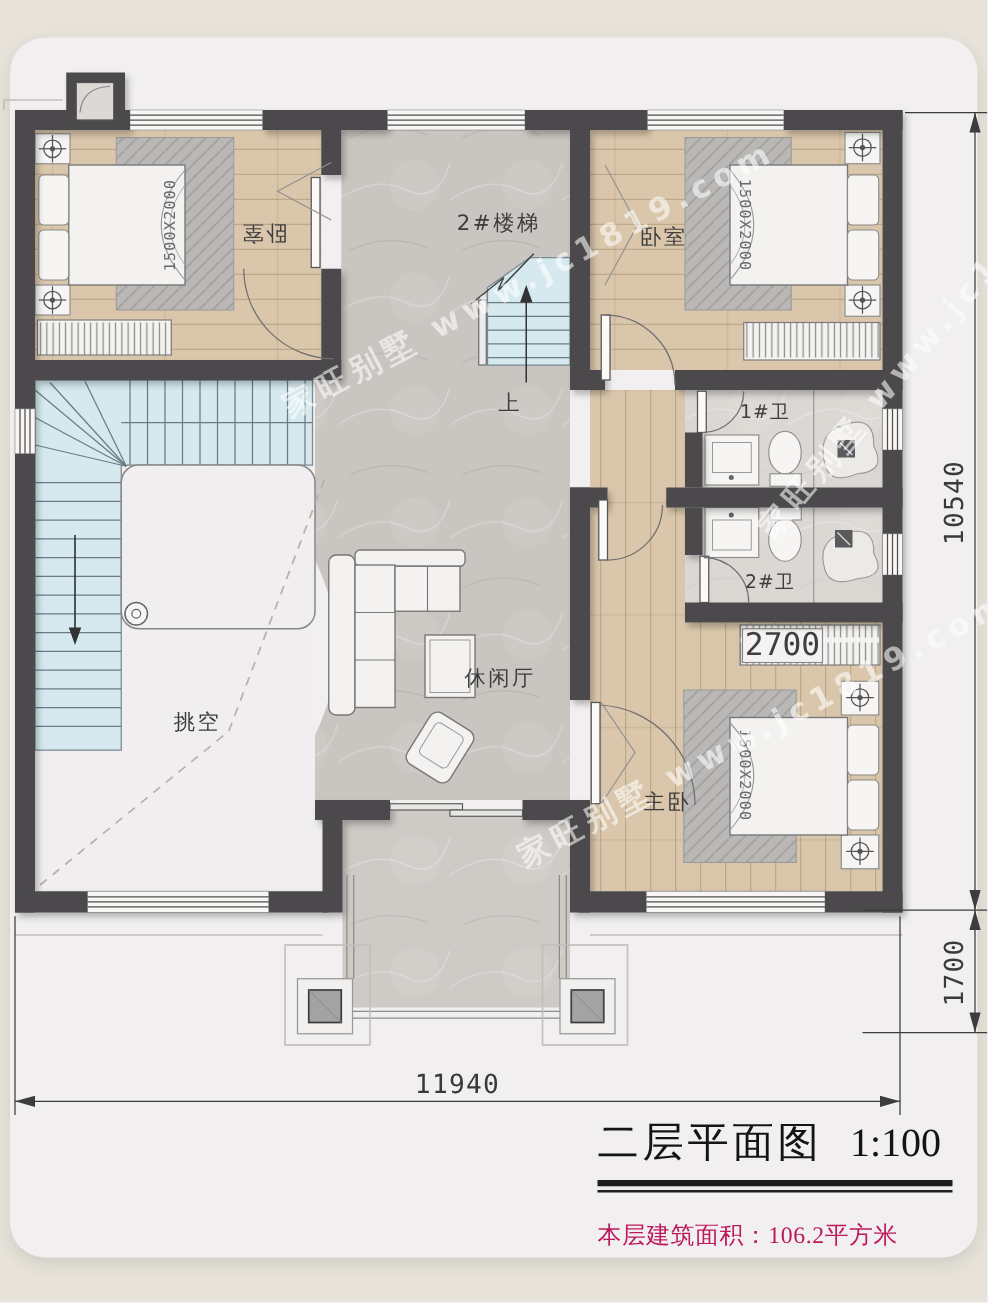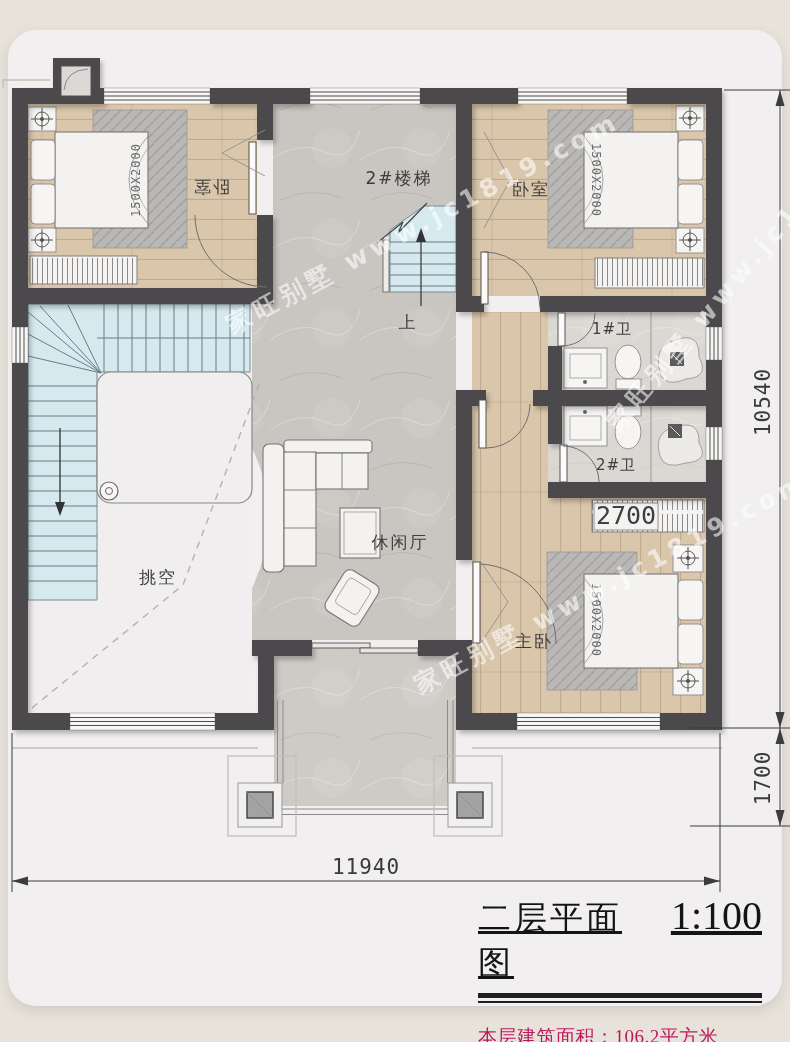--- a/index.html
+++ b/index.html
@@ -29,23 +29,23 @@
   .dim{stroke:#3c3c3c;stroke-width:1;fill:none;}
   .dimarrow{fill:#3c3c3c;}
   .dimtext{font-family:"DejaVu Sans Mono",monospace;font-size:21px;fill:#3a3a3a;letter-spacing:1px;}
   .roomlabel{font-size:17px;fill:#3d3d3d;letter-spacing:2px;}
   .smalllabel{font-size:15px;fill:#3d3d3d;letter-spacing:1px;}
   .bedsize{font-family:"DejaVu Sans Mono",monospace;font-size:12px;fill:#6b6b6b;letter-spacing:1px;}
   .bigdim{font-family:"DejaVu Sans Mono",monospace;font-size:25px;fill:#3f3f3f;}
   .wm{font-size:25px;font-weight:bold;letter-spacing:5px;fill:rgba(255,255,255,.58);}
   .titleblock{position:absolute;left:478px;top:892px;width:284px;}
   .title-row{display:flex;align-items:baseline;gap:22px;font-family:"Liberation Serif",serif;
-             color:#141414;text-decoration:underline;}
+             color:#141414;}
   .title-main{font-size:33px;letter-spacing:3px;}
-  .title-scale{font-size:40px;}
+  .title-scale{font-size:32px;}
   .rule-thick{margin-top:7px;height:5px;background:#1f1f1f;}
   .rule-thin{margin-top:3px;height:2px;background:#1f1f1f;}
   .area-row{margin-top:21px;font-size:19px;color:#be185d;font-family:"Liberation Serif",serif;letter-spacing:0.5px;}
 </style>
 </head>
 <body>
 
 <div class="stage" style="background: rgb(231, 227, 218);">
   <div class="card" style="background: rgb(241, 239, 240);"></div>
 

